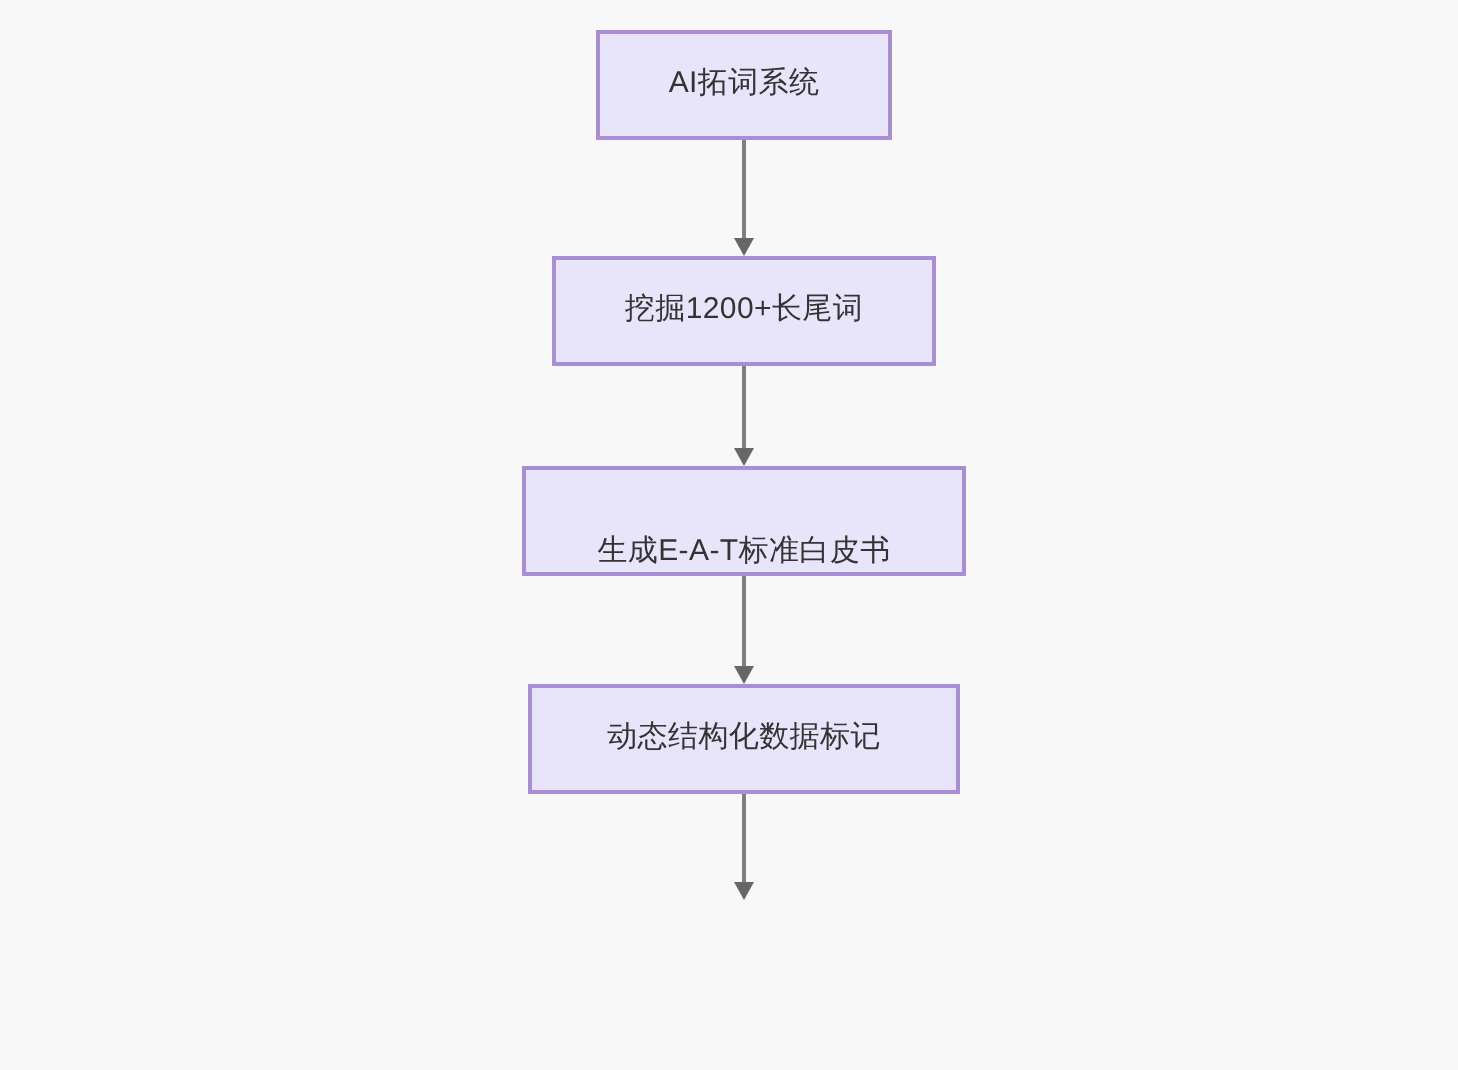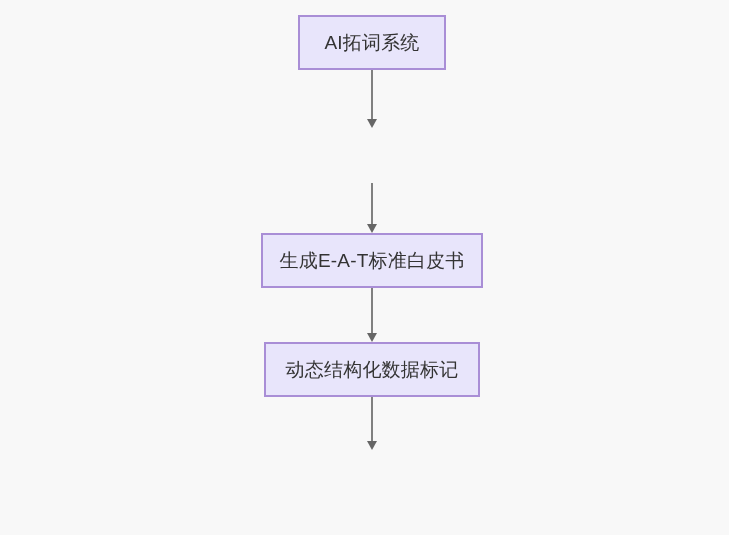--- a/index.html
+++ b/index.html
@@ -27,21 +27,21 @@
     background: #e8e5fb;
     border: 2px solid #a98ed6;
     display: flex;
     align-items: center;
     justify-content: center;
     transform: translateX(-50%);
   }
 
   .node-label {
     color: #333333;
-    font-size: 19px;
+    font-size: 15px;
     line-height: 1.25;
     letter-spacing: 0.2px;
     white-space: nowrap;
     text-align: center;
   }
 
   .connector {
     position: absolute;
     transform: translateX(-50%);
     width: 12px;
@@ -83,19 +83,22 @@
       <div class="stem" style="height: 46px; background: rgb(128, 128, 128);"></div>
       <div class="head" style="border-top-color: rgb(102, 102, 102);"></div>
     </div>
     <div class="connector" style="left: 372px; top: 397px; height: 53px;">
       <div class="stem" style="height: 45px; background: rgb(128, 128, 128);"></div>
       <div class="head" style="border-top-color: rgb(102, 102, 102);"></div>
     </div>
     <div class="node" style="left: 372px; top: 15px; width: 148px; height: 55px; background: rgb(232, 229, 251); border-color: rgb(169, 142, 214);">
       <span class="node-label" style="color: rgb(51, 51, 51);">AI拓词系统</span>
     </div>
-    <div class="node" style="left: 372px; top: 233px; width: 222px; height: 55px; background: rgb(232, 229, 251); border-color: rgb(169, 142, 214);">
+    <div class="node" style="left: 372px; top: 128px; width: 192px; height: 55px; background: rgb(232, 229, 251); border-color: rgb(169, 142, 214);">
+      <span class="node-label" style="color: rgb(51, 51, 51);">挖掘1200+长尾词</span>
+    </div>
+    <div class="node" style="left: 372px; top: 233px; width: 222px; height: 55px; background: rgb(232, 229, 251); border-color: rgb(169, 142, 214); align-items: flex-end;">
       <span class="node-label" style="color: rgb(51, 51, 51);">生成E-A-T标准白皮书</span>
     </div>
     <div class="node" style="left: 372px; top: 342px; width: 216px; height: 55px; background: rgb(232, 229, 251); border-color: rgb(169, 142, 214);">
       <span class="node-label" style="color: rgb(51, 51, 51);">动态结构化数据标记</span>
     </div>
   </div>
 
 </body></html>

